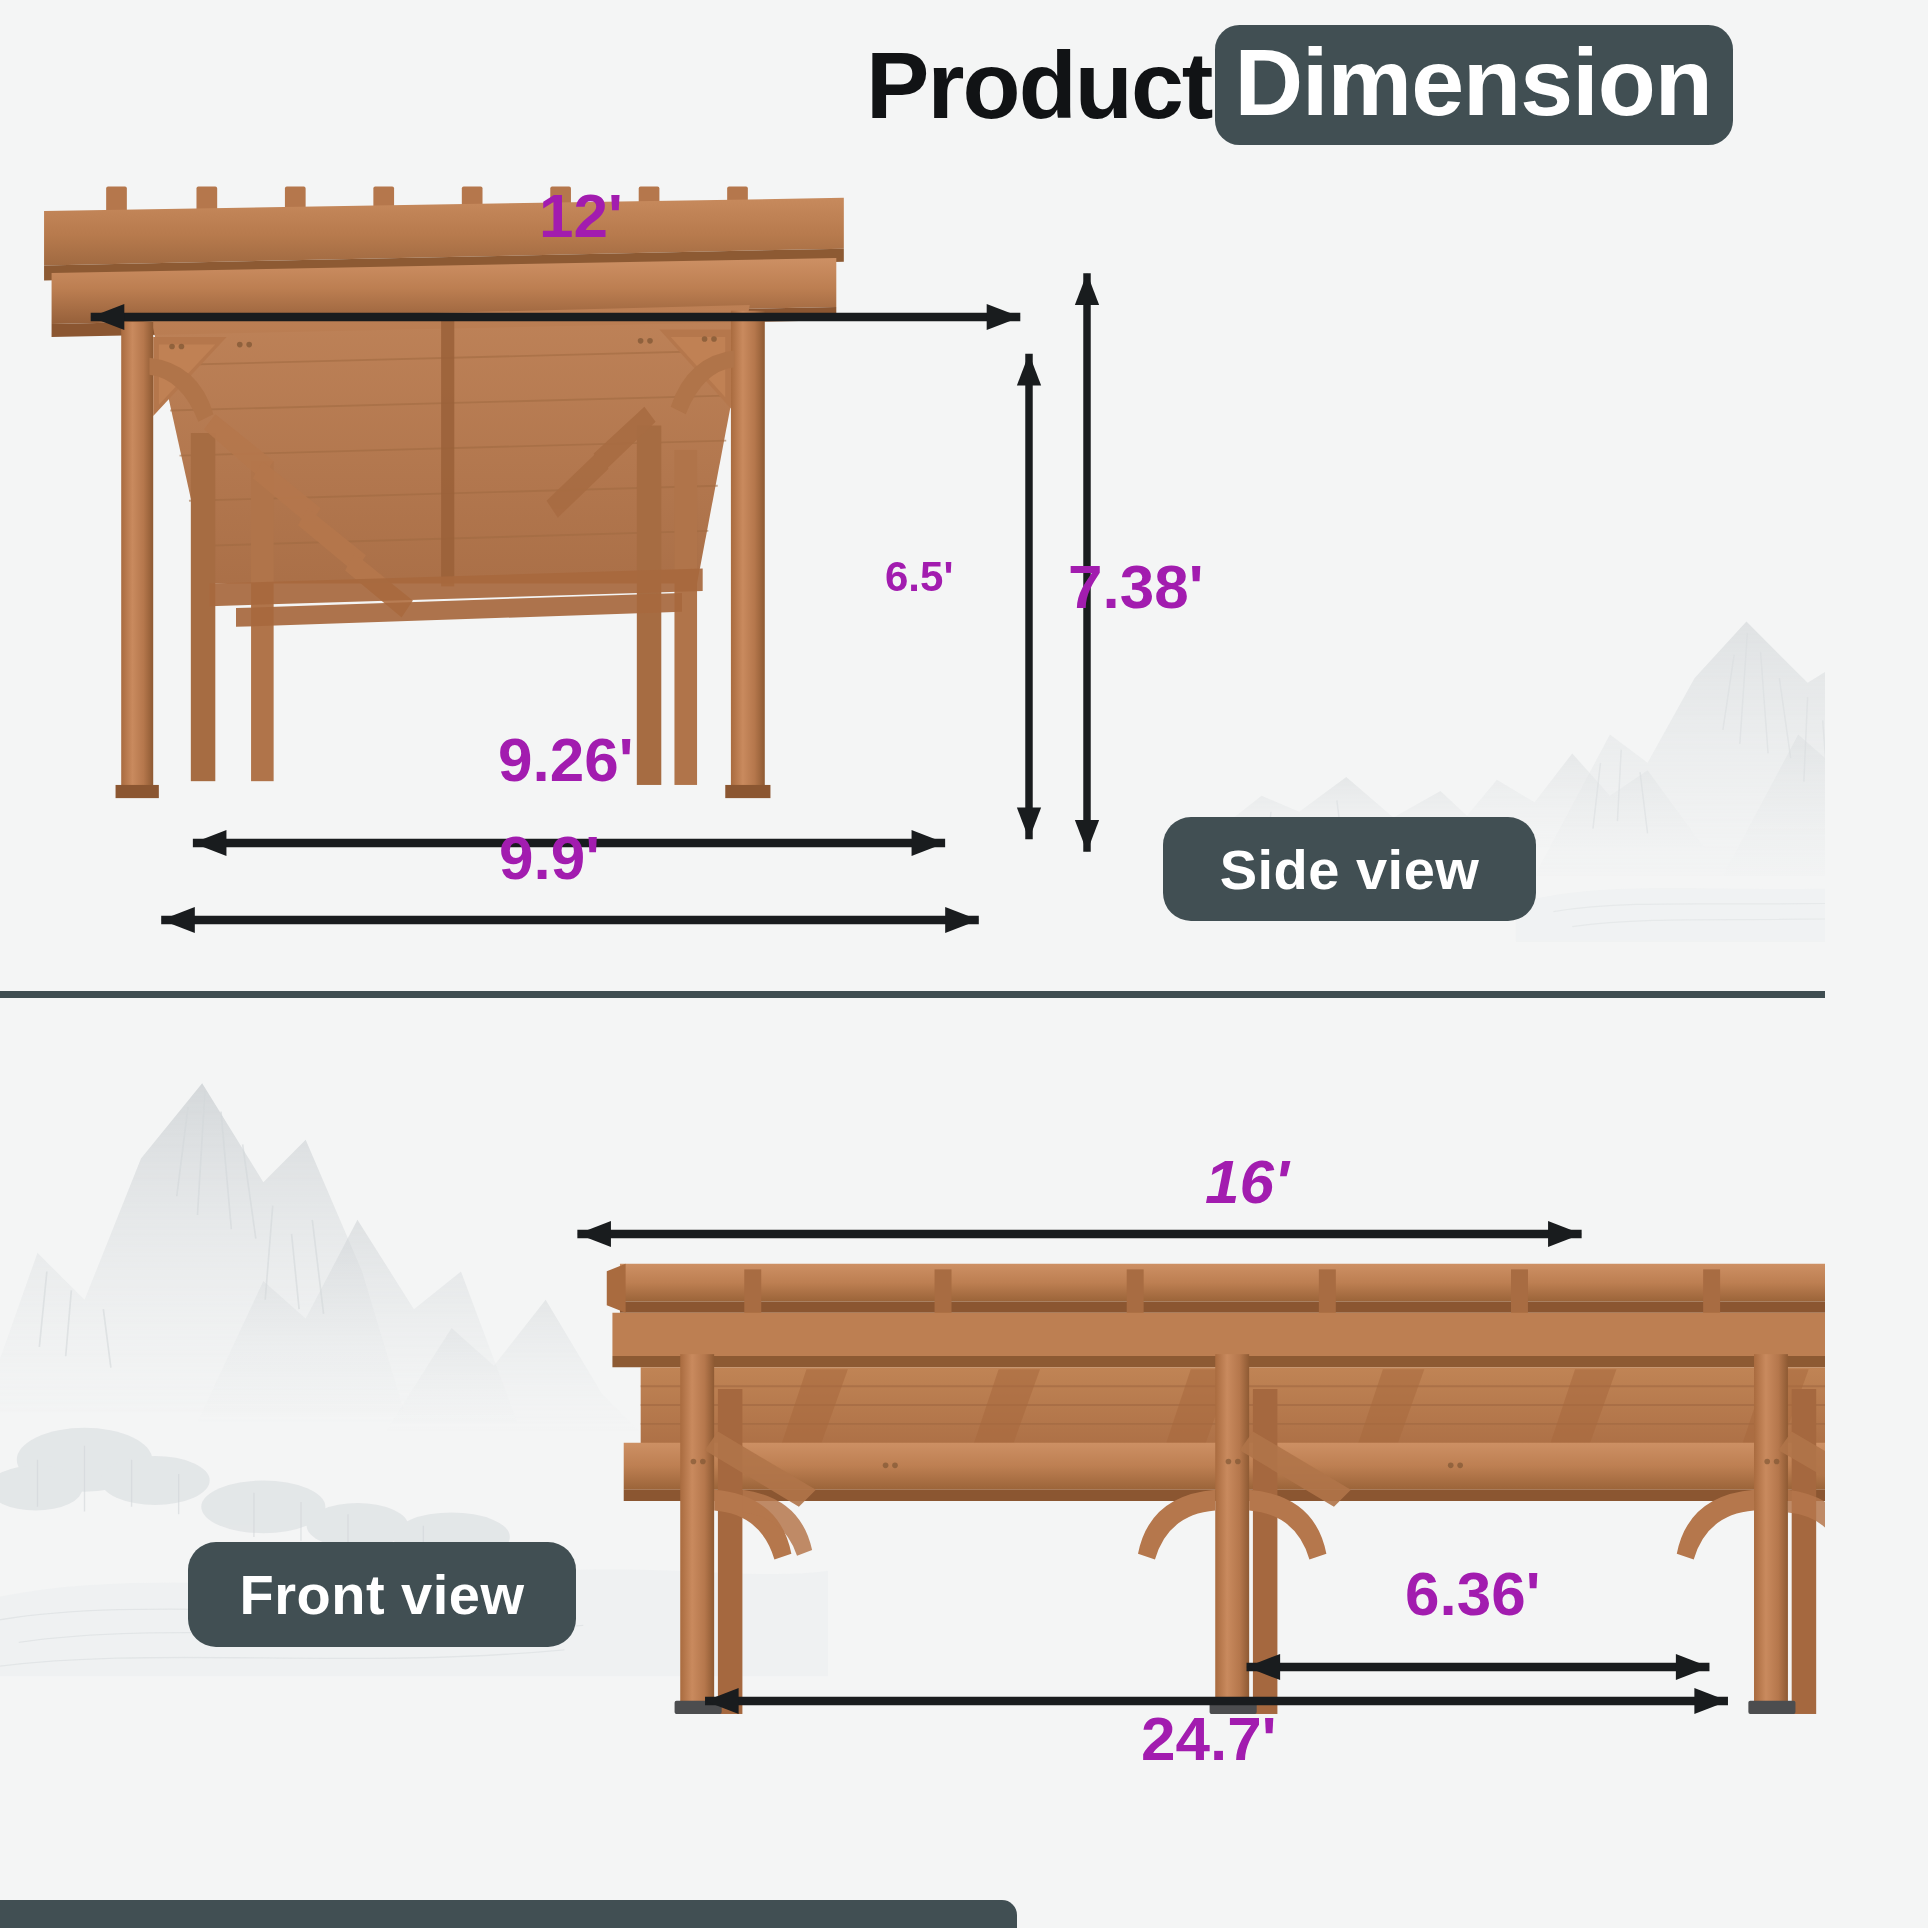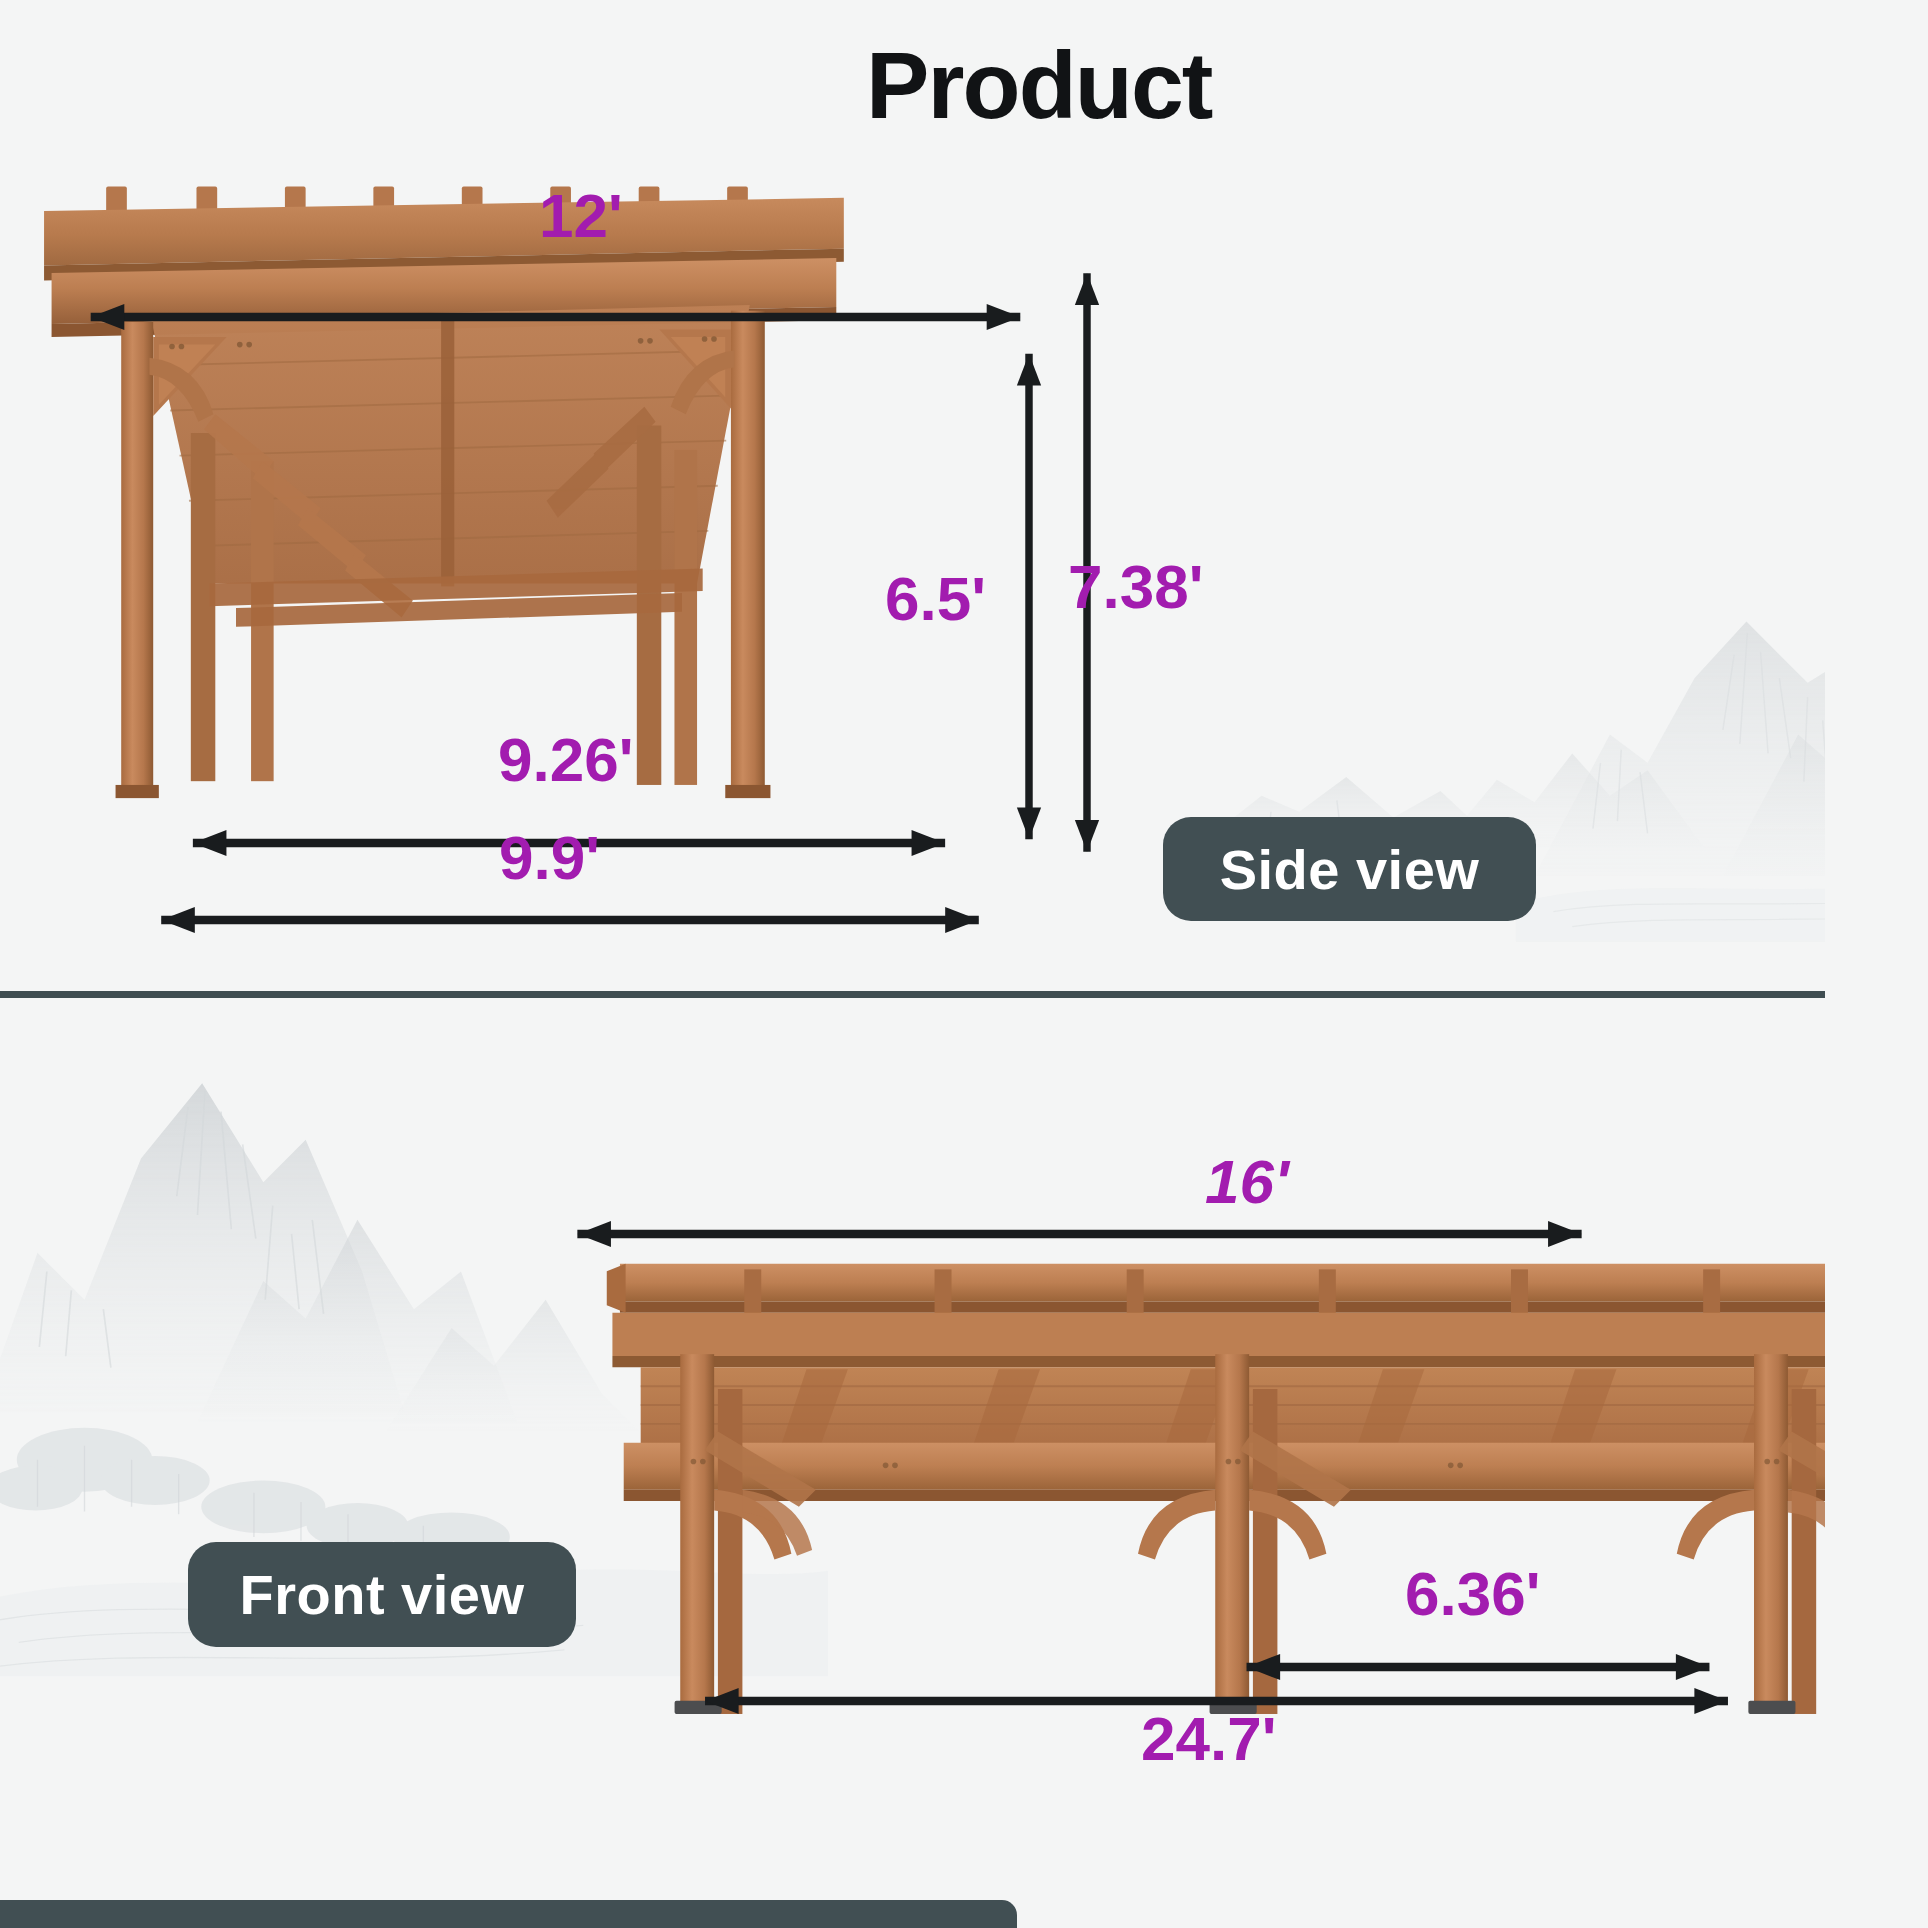--- a/index.html
+++ b/index.html
@@ -49,21 +49,21 @@
   }
   #badge-side{left:1163px;top:817px;width:373px;height:104px;}
   #badge-front{left:188px;top:1542px;width:388px;height:105px;}
 
   
   .dim-label{
     position:absolute;color:#a21caf;font-weight:bold;white-space:nowrap;
     line-height:1;
   }
   #lbl-12   {left:539px; top:185px; font-size:62px;}
-  #lbl-65   {left:885px; top:568px; font-size:62px;}
+  #lbl-65   {left:885px; top:556px; font-size:42px;}
   #lbl-738  {left:1068px;top:556px; font-size:62px;}
   #lbl-926  {left:498px; top:729px; font-size:62px;}
   #lbl-99   {left:499px; top:827px; font-size:62px;}
   #lbl-16   {left:1205px;top:1151px;font-size:62px;font-style:italic;}
   #lbl-636  {left:1405px;top:1563px;font-size:62px;}
   #lbl-137  {left:1141px;top:1708px;font-size:62px;}
 
   
   .arrow{position:absolute;pointer-events:none;}
 
@@ -134,20 +134,21 @@
       <g stroke="#ccd2d5" stroke-width="1.4" fill="none" opacity=".65">
         <path d="M20 640 C180 614 360 644 600 620"></path>
         <path d="M40 664 C200 640 400 668 640 646"></path>
         <path d="M0 692 C180 666 380 694 620 672"></path>
       </g>
     </svg>
   </div>
 
   <div id="title-row">
     <span id="title-product">Product</span>
+    <span id="title-dimension">Dimension</span>
   </div>
 
   <svg class="pergola" style="left:38px;top:179px;" width="810" height="621" viewBox="0 0 860 660">
     <defs>
       <linearGradient id="wdV" x1="0" y1="0" x2="1" y2="0">
         <stop offset="0%" stop-color="#a96b3f"></stop>
         <stop offset="35%" stop-color="#c98a5e"></stop>
         <stop offset="70%" stop-color="#b5774c"></stop>
         <stop offset="100%" stop-color="#8e5a33"></stop>
       </linearGradient>

